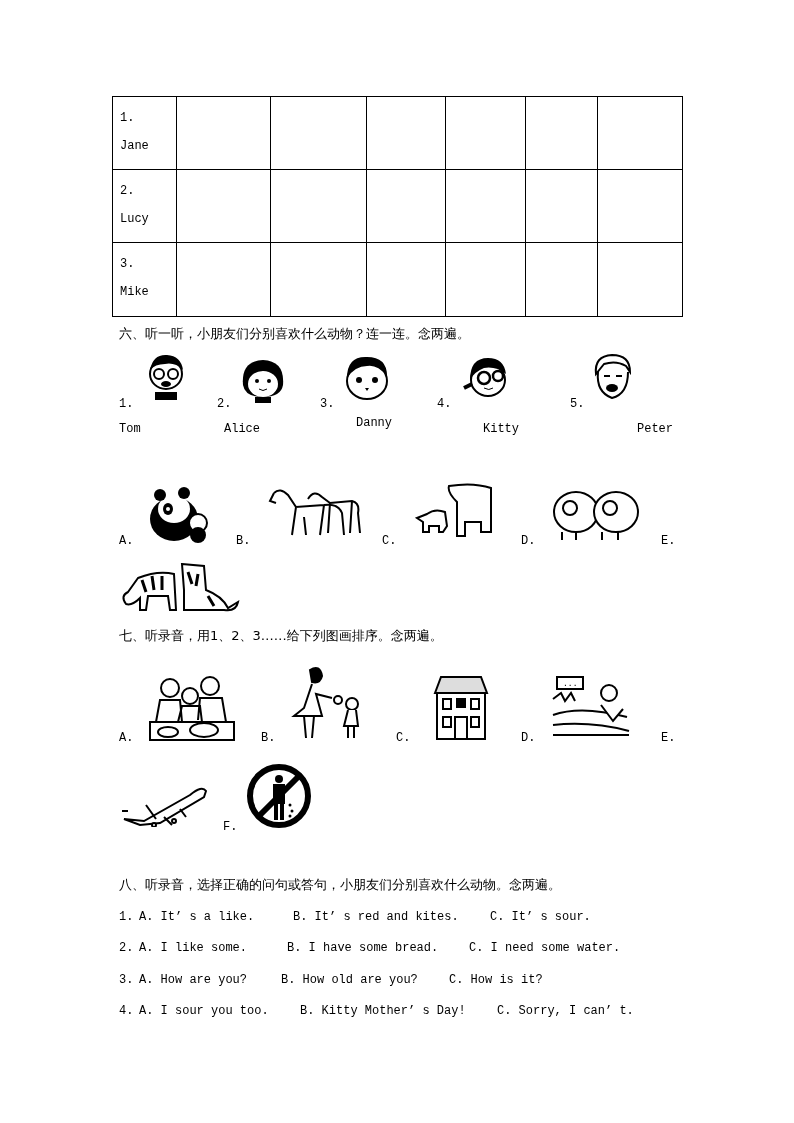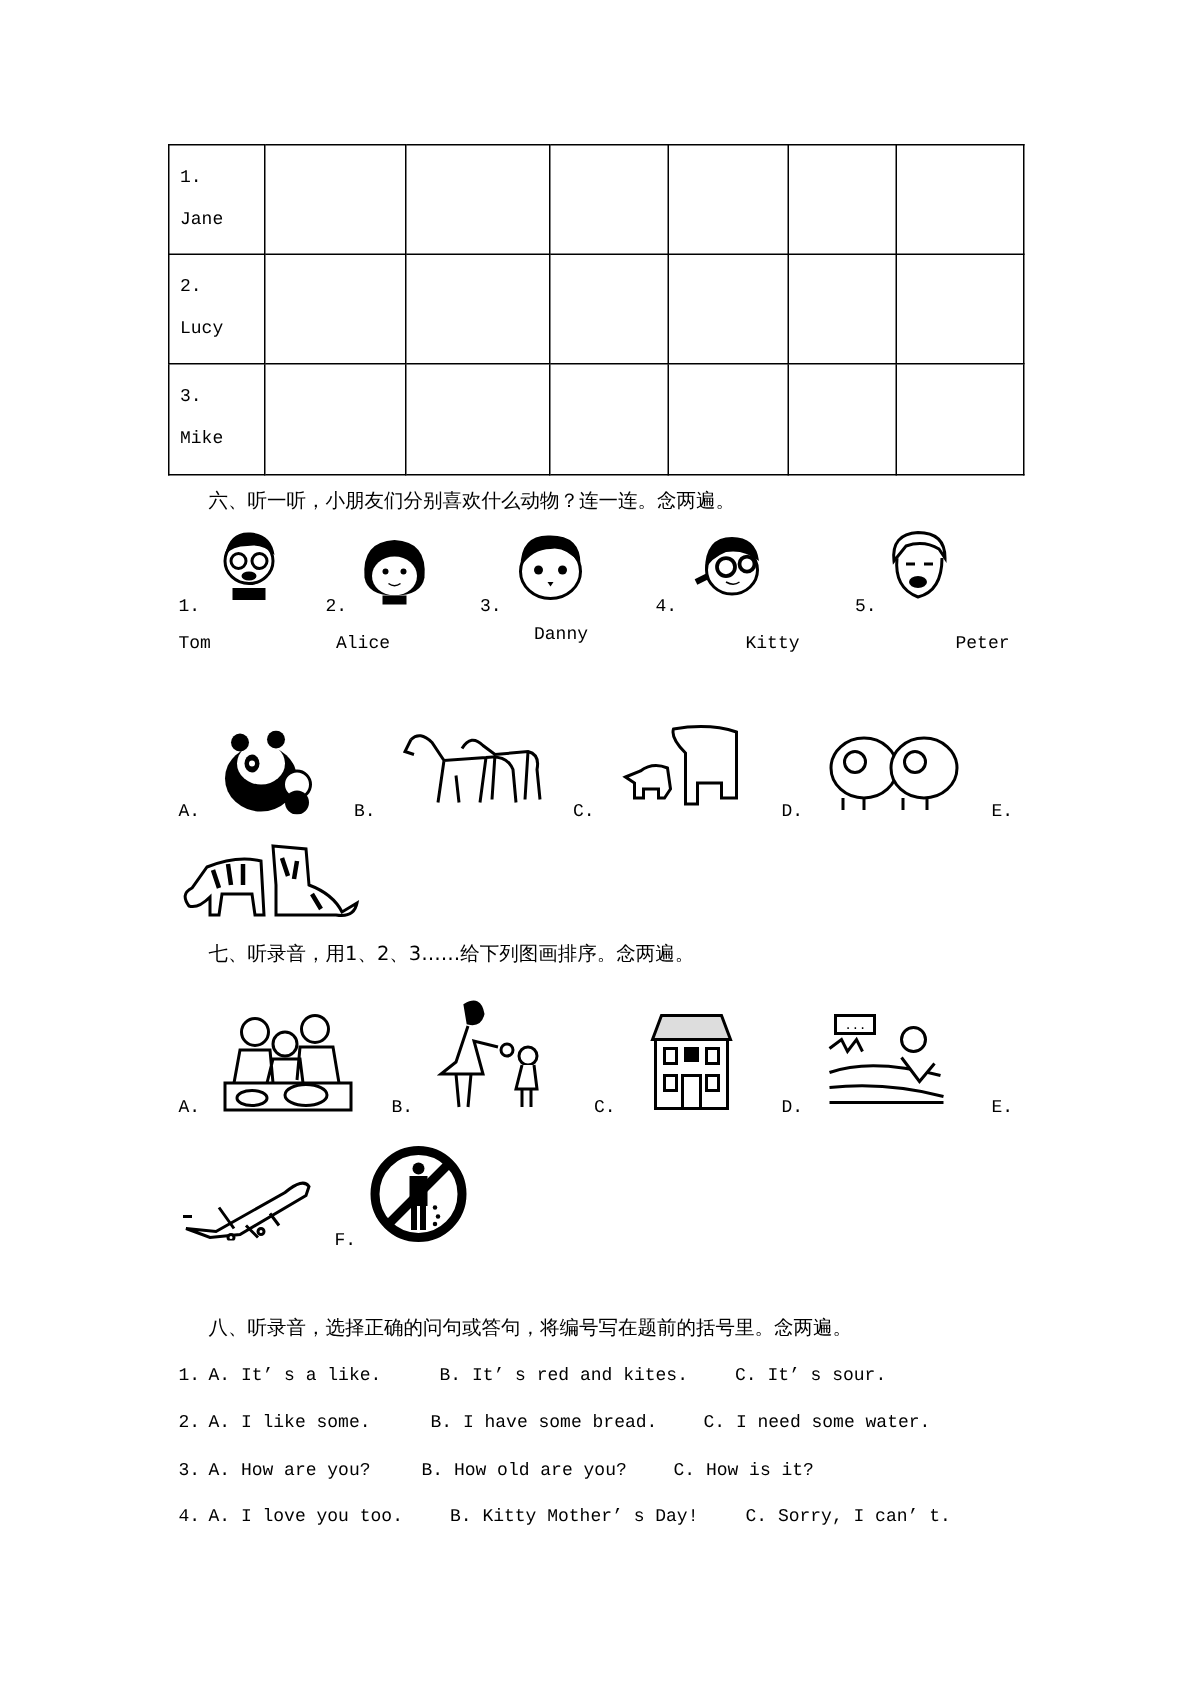--- a/index.html
+++ b/index.html
@@ -1,20 +1,20 @@
 <!DOCTYPE html>
 <html><head>
 <meta charset="utf-8">
 <style>
   html,body{margin:0;padding:0;background:#fff;}
   body{width:794px;height:1123px;position:relative;overflow:hidden;
        font-family:"DejaVu Sans Mono","Liberation Mono",monospace;color:#000;}
   .abs{position:absolute;}
   .mono{font-family:"Liberation Mono","DejaVu Sans Mono",monospace;font-size:12px;}
-  .cjk{font-family:"DejaVu Sans","Liberation Sans",sans-serif;font-size:13px;margin-left:20px;}
+  .cjk{font-family:"DejaVu Sans","Liberation Sans",sans-serif;font-size:13px;}
   table.grid{position:absolute;left:112px;top:96px;border-collapse:collapse;}
   table.grid td{border:1.5px solid #000;padding:0;vertical-align:top;}
   .cell-label{display:flex;flex-direction:column;padding:14px 0 0 7px;height:58px;gap:14px;}
   .pic{position:absolute;}
 </style>
 </head>
 <body>
 
 <table class="grid">
   <tbody>
@@ -105,21 +105,21 @@
 
 <div class="abs mono" style="left:119px;top:397px">1.</div>
 <div class="abs mono" style="left:217px;top:397px">2.</div>
 <div class="abs mono" style="left:320px;top:397px">3.</div>
 <div class="abs mono" style="left:437px;top:397px">4.</div>
 <div class="abs mono" style="left:570px;top:397px">5.</div>
 
 <div class="abs mono" style="left:119px;top:422px">Tom</div>
 <div class="abs mono" style="left:224px;top:422px">Alice</div>
 <div class="abs mono" style="left:356px;top:416px">Danny</div>
-<div class="abs mono" style="left:497px;top:422px">Kitty</div>
+<div class="abs mono" style="left:483px;top:422px">Kitty</div>
 <div class="abs mono" style="left:637px;top:422px">Peter</div>
 
 <div class="abs mono" style="left:119px;top:534px">A.</div>
 <svg class="pic" style="left:146px;top:487px" width="64" height="56">
   <ellipse cx="28" cy="32" rx="24" ry="22" fill="#000"></ellipse>
     <ellipse cx="28" cy="22" rx="16" ry="14" fill="#fff"></ellipse>
   <circle cx="14" cy="8" r="6" fill="#000"></circle>
     <circle cx="38" cy="6" r="6" fill="#000"></circle>
   <ellipse cx="22" cy="22" rx="5" ry="6" fill="#000"></ellipse>
     <circle cx="22" cy="22" r="2" fill="#fff"></circle>
@@ -205,21 +205,21 @@
   <circle cx="35" cy="18" r="4" fill="#000"></circle>
     <rect x="29" y="23" width="12" height="20" fill="#000"></rect>
   <rect x="30" y="43" width="4" height="16" fill="#000"></rect>
     <rect x="36" y="43" width="4" height="16" fill="#000"></rect>
   <circle cx="46" cy="44" r="1.5" fill="#000"></circle>
     <circle cx="48" cy="50" r="1.5" fill="#000"></circle>
     <circle cx="46" cy="55" r="1.5" fill="#000"></circle>
   <path d="M14 56 L56 14" stroke="#000" stroke-width="6"></path>
 </svg>
 
-<div class="abs cjk" style="left:119px;top:876px">八、听录音，选择正确的问句或答句，将编号写在题前的括号里。念两遍。</div>
+<div class="abs cjk" style="left:119px;top:876px">八、听录音，选择正确的问句或答句，小朋友们分别喜欢什么动物。念两遍。</div>
 
 <div class="abs mono" style="left:119px;top:910px">
   <span>1.</span>
   <span style="position:absolute;left:20px;white-space:pre">A. It’ s a like.</span>
   <span style="position:absolute;left:174px;white-space:pre">B. It’ s red and kites.</span>
   <span style="position:absolute;left:371px;white-space:pre">C. It’ s sour.</span>
 </div>
 <div class="abs mono" style="left:119px;top:941px">
   <span>2.</span>
   <span style="position:absolute;left:20px;white-space:pre">A. I like some.</span>
@@ -227,16 +227,16 @@
   <span style="position:absolute;left:350px;white-space:pre">C. I need some water.</span>
 </div>
 <div class="abs mono" style="left:119px;top:973px">
   <span>3.</span>
   <span style="position:absolute;left:20px;white-space:pre">A. How are you?</span>
   <span style="position:absolute;left:162px;white-space:pre">B. How old are you?</span>
   <span style="position:absolute;left:330px;white-space:pre">C. How is it?</span>
 </div>
 <div class="abs mono" style="left:119px;top:1004px">
   <span>4.</span>
-  <span style="position:absolute;left:20px;white-space:pre">A. I love you too.</span>
+  <span style="position:absolute;left:20px;white-space:pre">A. I sour you too.</span>
   <span style="position:absolute;left:181px;white-space:pre">B. Kitty Mother’ s Day!</span>
   <span style="position:absolute;left:378px;white-space:pre">C. Sorry, I can’ t.</span>
 </div>
 
 </body></html>

